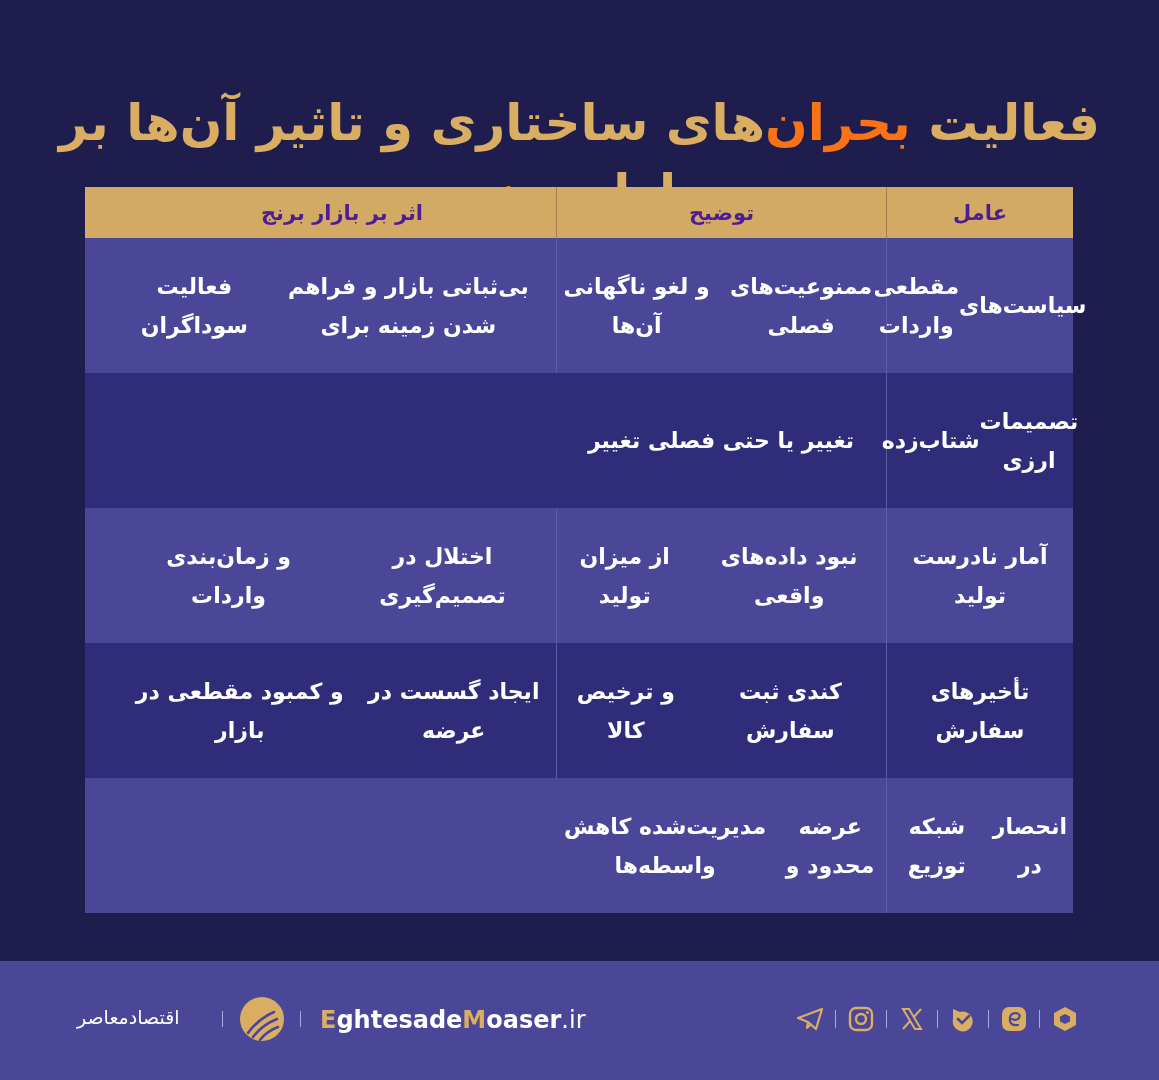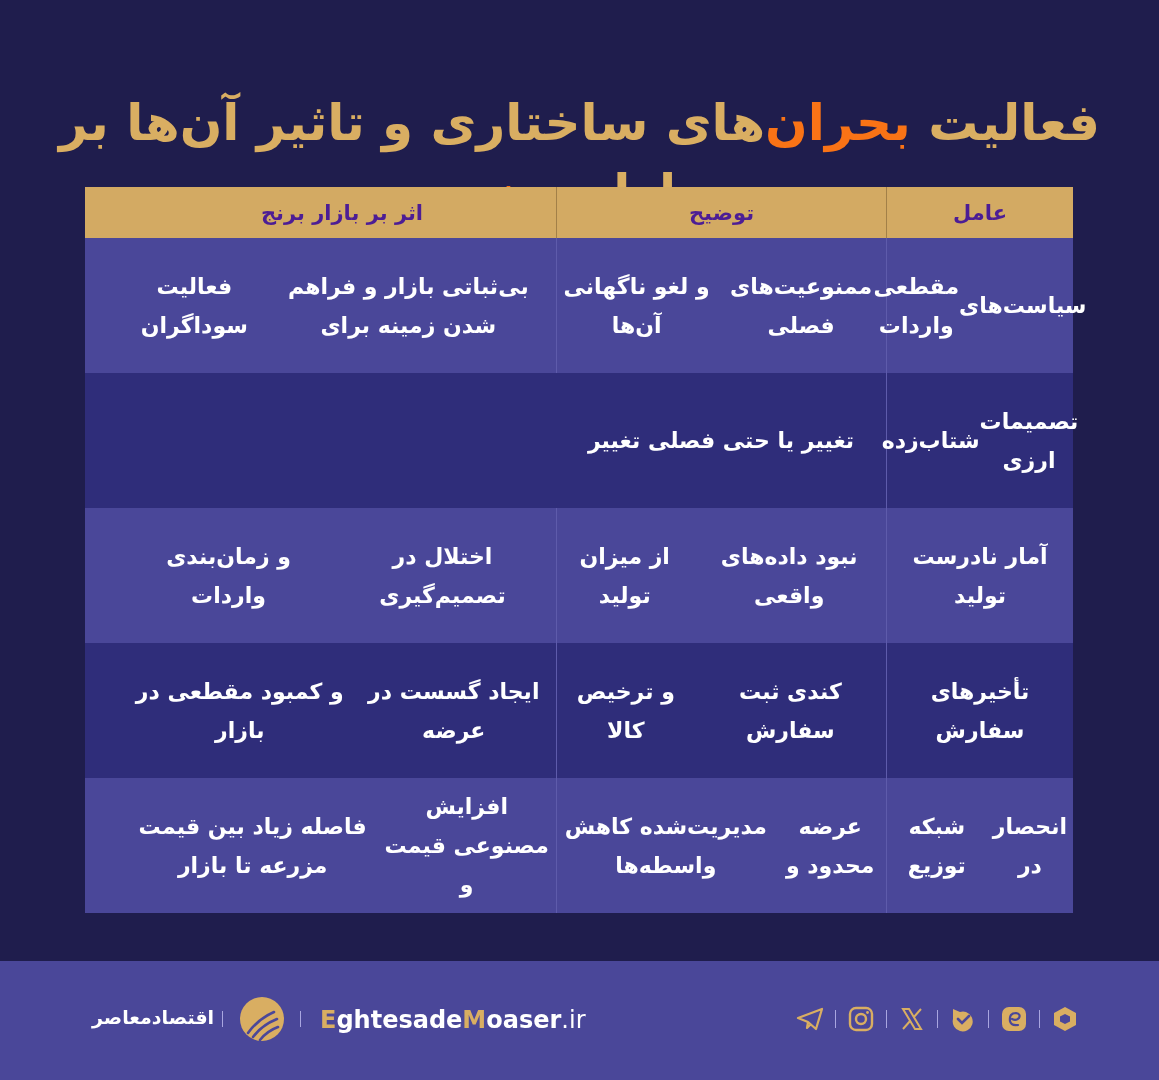--- a/index.html
+++ b/index.html
@@ -41,22 +41,22 @@
   }
   .cell:last-child { border-left:none; }
   .c1 { width:187px; }
   .c2 { width:330px; }
   .c3 { width:428px; }
   .footer {
     position:absolute; left:0; top:961px; width:1159px; height:119px;
     background:#4a4799;
   }
   .brand-fa {
-    position:absolute; left:92px; top:1006px;
-    color:#fff; font-weight:bold; font-size:19px; direction:rtl;
+    position:absolute; left:77px; top:1006px;
+    color:#fff; font-weight:normal; font-size:19px; direction:rtl;
   }
   .sep {
     position:absolute; width:1px; height:16px; background:#a9a6e0; top:1011px;
   }
   .logo { position:absolute; left:240px; top:997px; width:44px; height:44px; }
   .site {
     position:absolute; left:320px; top:1006px;
     color:#fff; font-weight:bold; font-size:24px;
   }
   .site .gold { color:#d9ae62; }
@@ -136,24 +136,20 @@
   </div>
 
   <div class="row odd">
     <div class="cell c1">
         <span>انحصار در</span>
         <span>شبکه توزیع</span>
       </div>
     <div class="cell c2">
         <span>عرضه محدود و</span>
         <span>مدیریت‌شده کاهش واسطه‌ها</span>
-      </div>
-    <div class="cell c3">
-        <span>افزایش مصنوعی قیمت و</span>
-        <span>فاصله زیاد بین قیمت مزرعه تا بازار</span>
       </div>
   </div>
 </div>
 
 <div class="footer"></div>
 
 <div class="brand-fa">اقتصادمعاصر</div>
 <div class="sep" style="left:222px;"></div>
 <svg class="logo" viewBox="0 0 44 44">
   <circle cx="22" cy="22" r="22" fill="#d9ae62"></circle>

